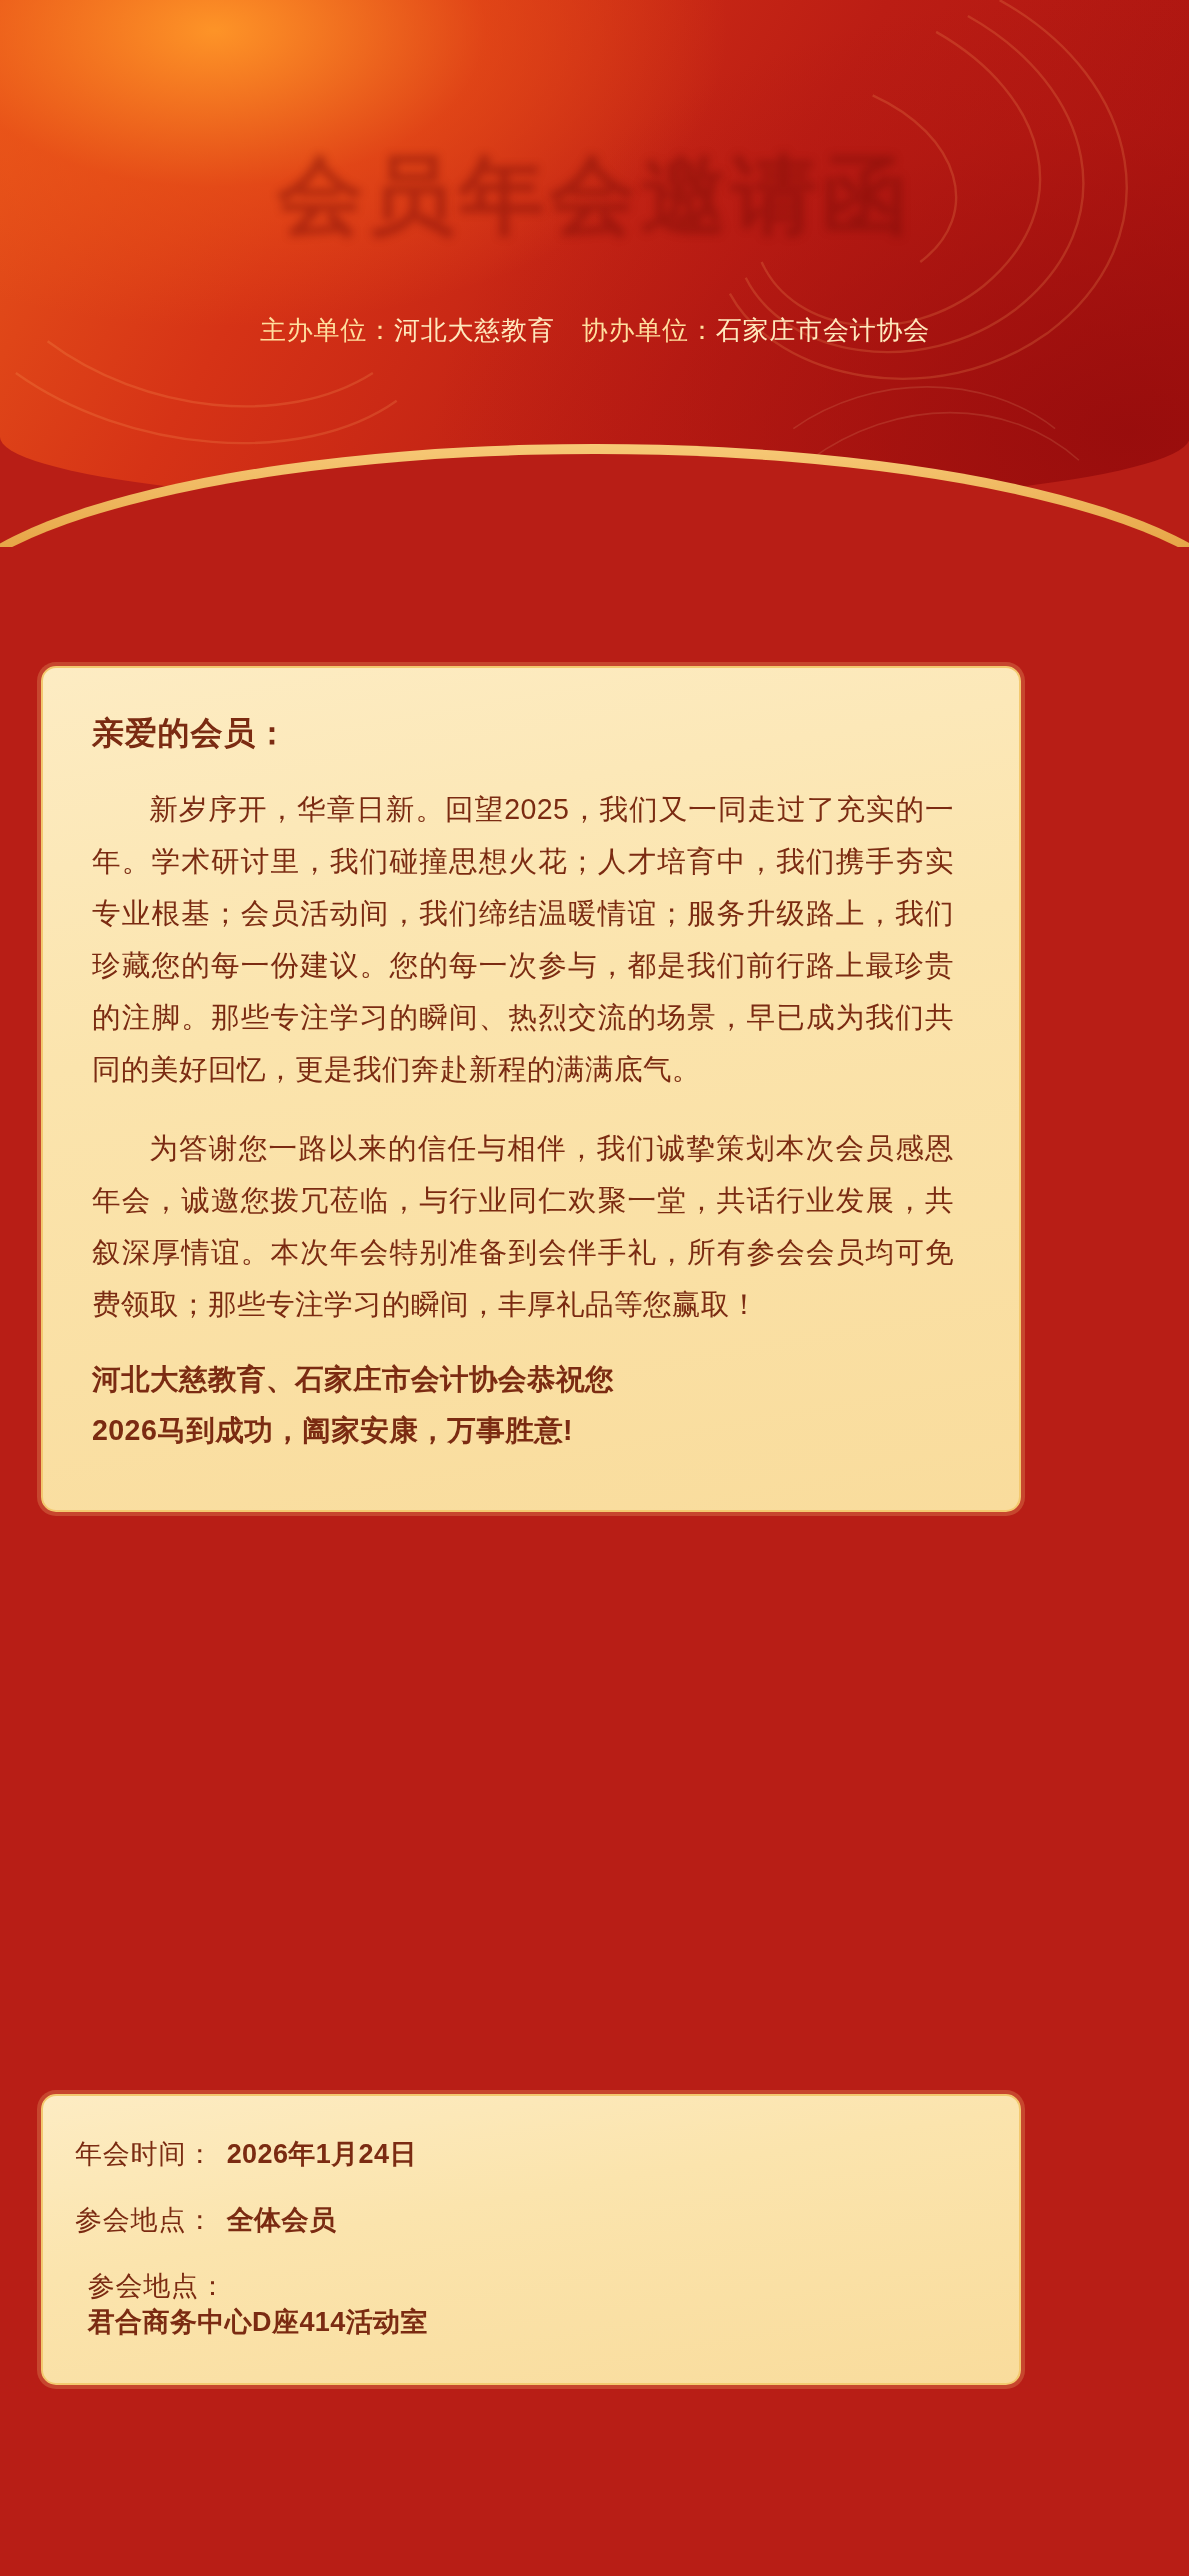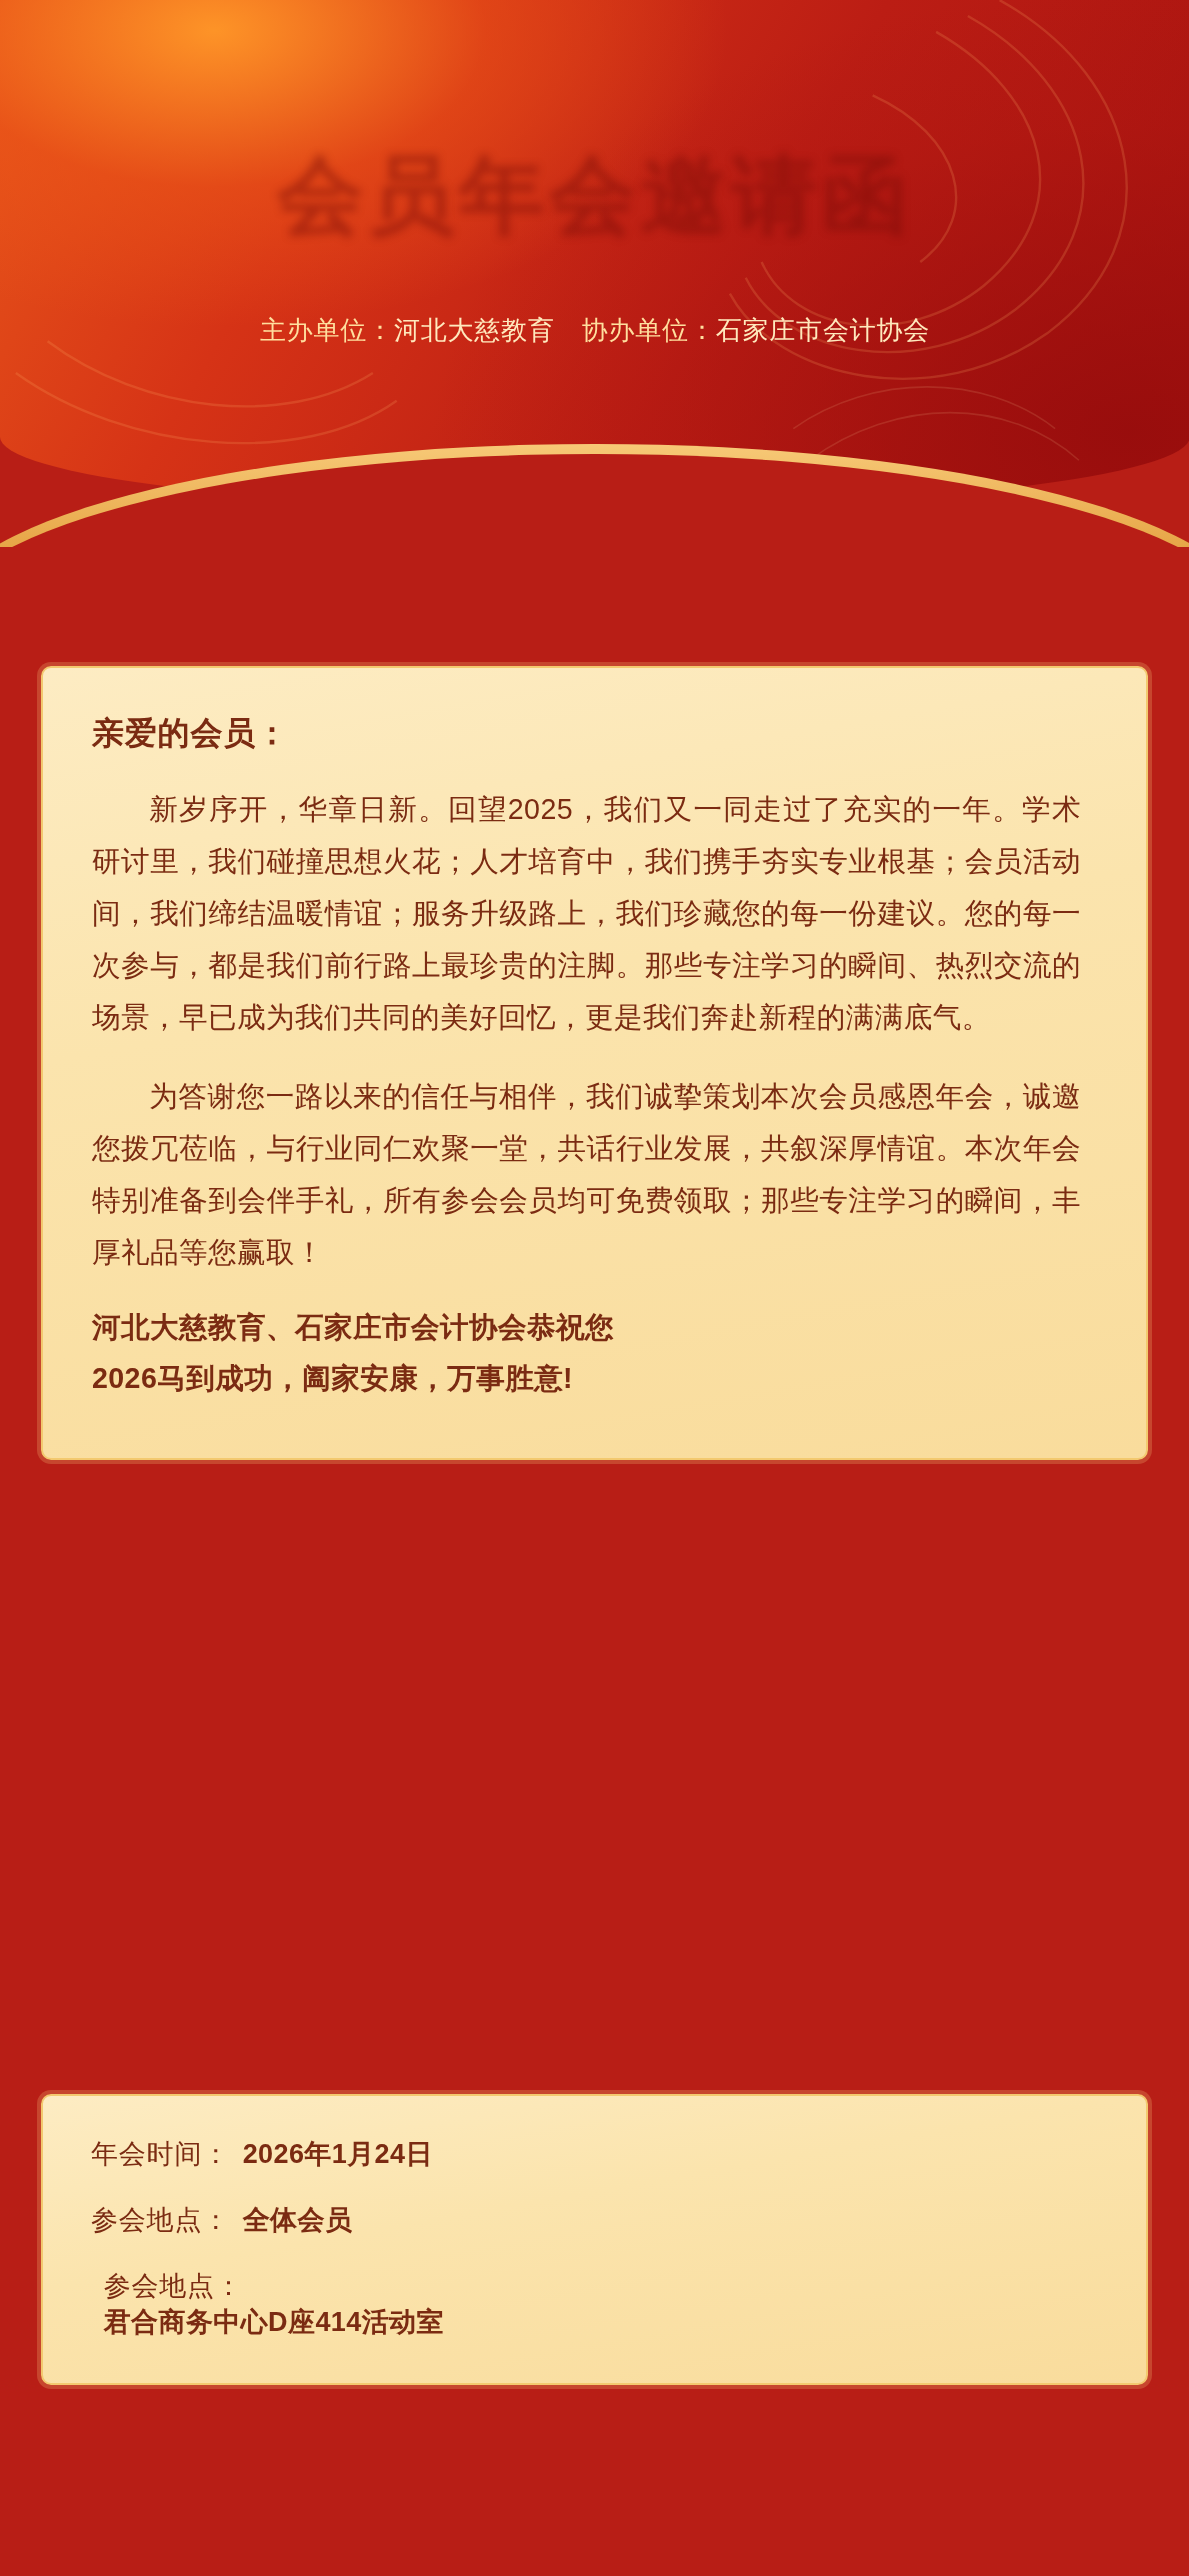--- a/index.html
+++ b/index.html
@@ -105,22 +105,22 @@
   }
   .subtitle .gap {
     display: inline-block;
     width: 27px;
   }
 
   
   .card {
     position: absolute;
     left: 41px;
-    width: 1107px;
-    border-radius: 10px;
+    width: 980px;
+    border-radius: 15px;
     background: linear-gradient(170deg, #fdecc3 0%, #fbe4ad 40%, #f9dc9c 100%);
     border: 2.4px solid #f3c96f;
     box-shadow: 0 0 0 4px rgba(255,214,130,0.22);
     box-sizing: border-box;
   }
   .card-letter {
     top: 666px;
     padding: 44px 49px 56px 49px;
   }
   .salutation {
@@ -144,21 +144,21 @@
     line-height: 1.6;
     color: #7b2b12;
     font-weight: bold;
     margin: 4.8px 0 0 0;
     letter-spacing: 0.4px;
   }
 
   
   .card-info {
     top: 2094px;
-    padding: 40px 48px 43px 48px;
+    padding: 40px 48px 43px 32px;
   }
   .info-row {
     display: flex;
     align-items: baseline;
     font-size: 27px;
     color: #7b2b12;
     margin-bottom: 30px;
   }
   .info-row:last-child { margin-bottom: 0; flex-direction: column; }
   .info-label {

